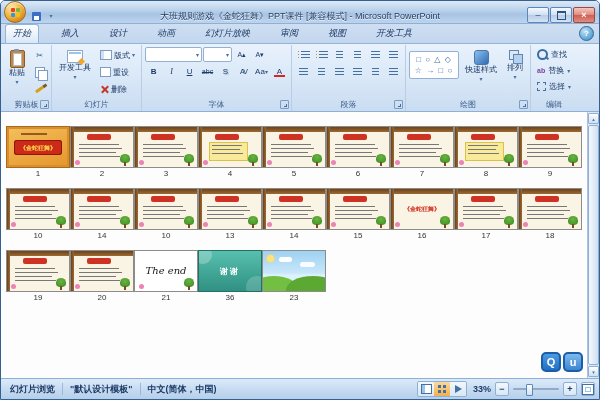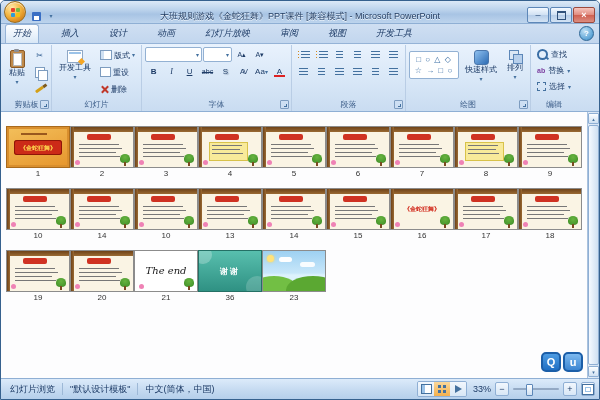--- a/index.html
+++ b/index.html
@@ -126,21 +126,21 @@
 
   .watermark{position:absolute;right:16px;bottom:6px;display:flex;align-items:center;gap:4px;}
   .wm-icons{display:flex;gap:2px;}
   .wm-ic{width:20px;height:20px;border-radius:5px;background:linear-gradient(#4d9be2,#1f6fc4);border:2px solid #1b5ea8;color:#fff;font-weight:bold;font-size:11px;display:flex;align-items:center;justify-content:center;box-sizing:border-box;}
   .wm-ic2{background:linear-gradient(#7db9ef,#3d86d2);}
   .wm-text{display:flex;flex-direction:column;line-height:1.1;}
   .wm-brand{font-size:15px;font-weight:bold;color:#1f6fc4;text-shadow:1px 1px 0 #fff,-1px -1px 0 #fff;}
   .wm-site{font-size:9px;color:#2d7fd6;letter-spacing:.5px;}
 
   
-  .statusbar{height:20px;flex:0 0 20px;display:flex;align-items:center;background:linear-gradient(#dcebfa,#c3d9f0 60%,#b5cfeb);border-top:1px solid #8fafd4;font-size:9px;color:#1d3b66;padding:0 4px;gap:2px;}
+  .statusbar{height:20px;flex:0 0 20px;display:flex;align-items:center;background:linear-gradient(#dcebfa,#c3d9f0 60%,#b5cfeb);border-top:1px solid #8fafd4;font-size:9px;color:#1d3b66;padding:0 4px;gap:2px;font-weight:bold;}
   .sb-item{padding:0 5px;white-space:nowrap;}
   .sb-sep{width:1px;height:12px;background:#9db8d6;}
   .sb-right{margin-left:auto;display:flex;align-items:center;gap:4px;}
   .viewbtns{display:flex;border:1px solid #8fafd4;border-radius:2px;overflow:hidden;}
   .vbtn{width:16px;height:14px;display:flex;align-items:center;justify-content:center;background:linear-gradient(#f2f7fd,#d8e7f6);}
   .vbtn.active{background:linear-gradient(#fbd89a,#f3b04e);}
   .ic-normal{width:9px;height:8px;border:1px solid #44719f;background:linear-gradient(90deg,#9cc3e8 0 3px,#fff 3px);display:block;}
   .ic-sorter{position:relative;width:9px;height:8px;display:block;}
   .ic-sorter::before{content:"";position:absolute;left:0;top:0;width:3px;height:3px;background:#44719f;box-shadow:5px 0 0 #44719f,0 5px 0 #44719f,5px 5px 0 #44719f;}
   .ic-show{width:0;height:0;border-left:7px solid #44719f;border-top:4px solid transparent;border-bottom:4px solid transparent;display:block;}

